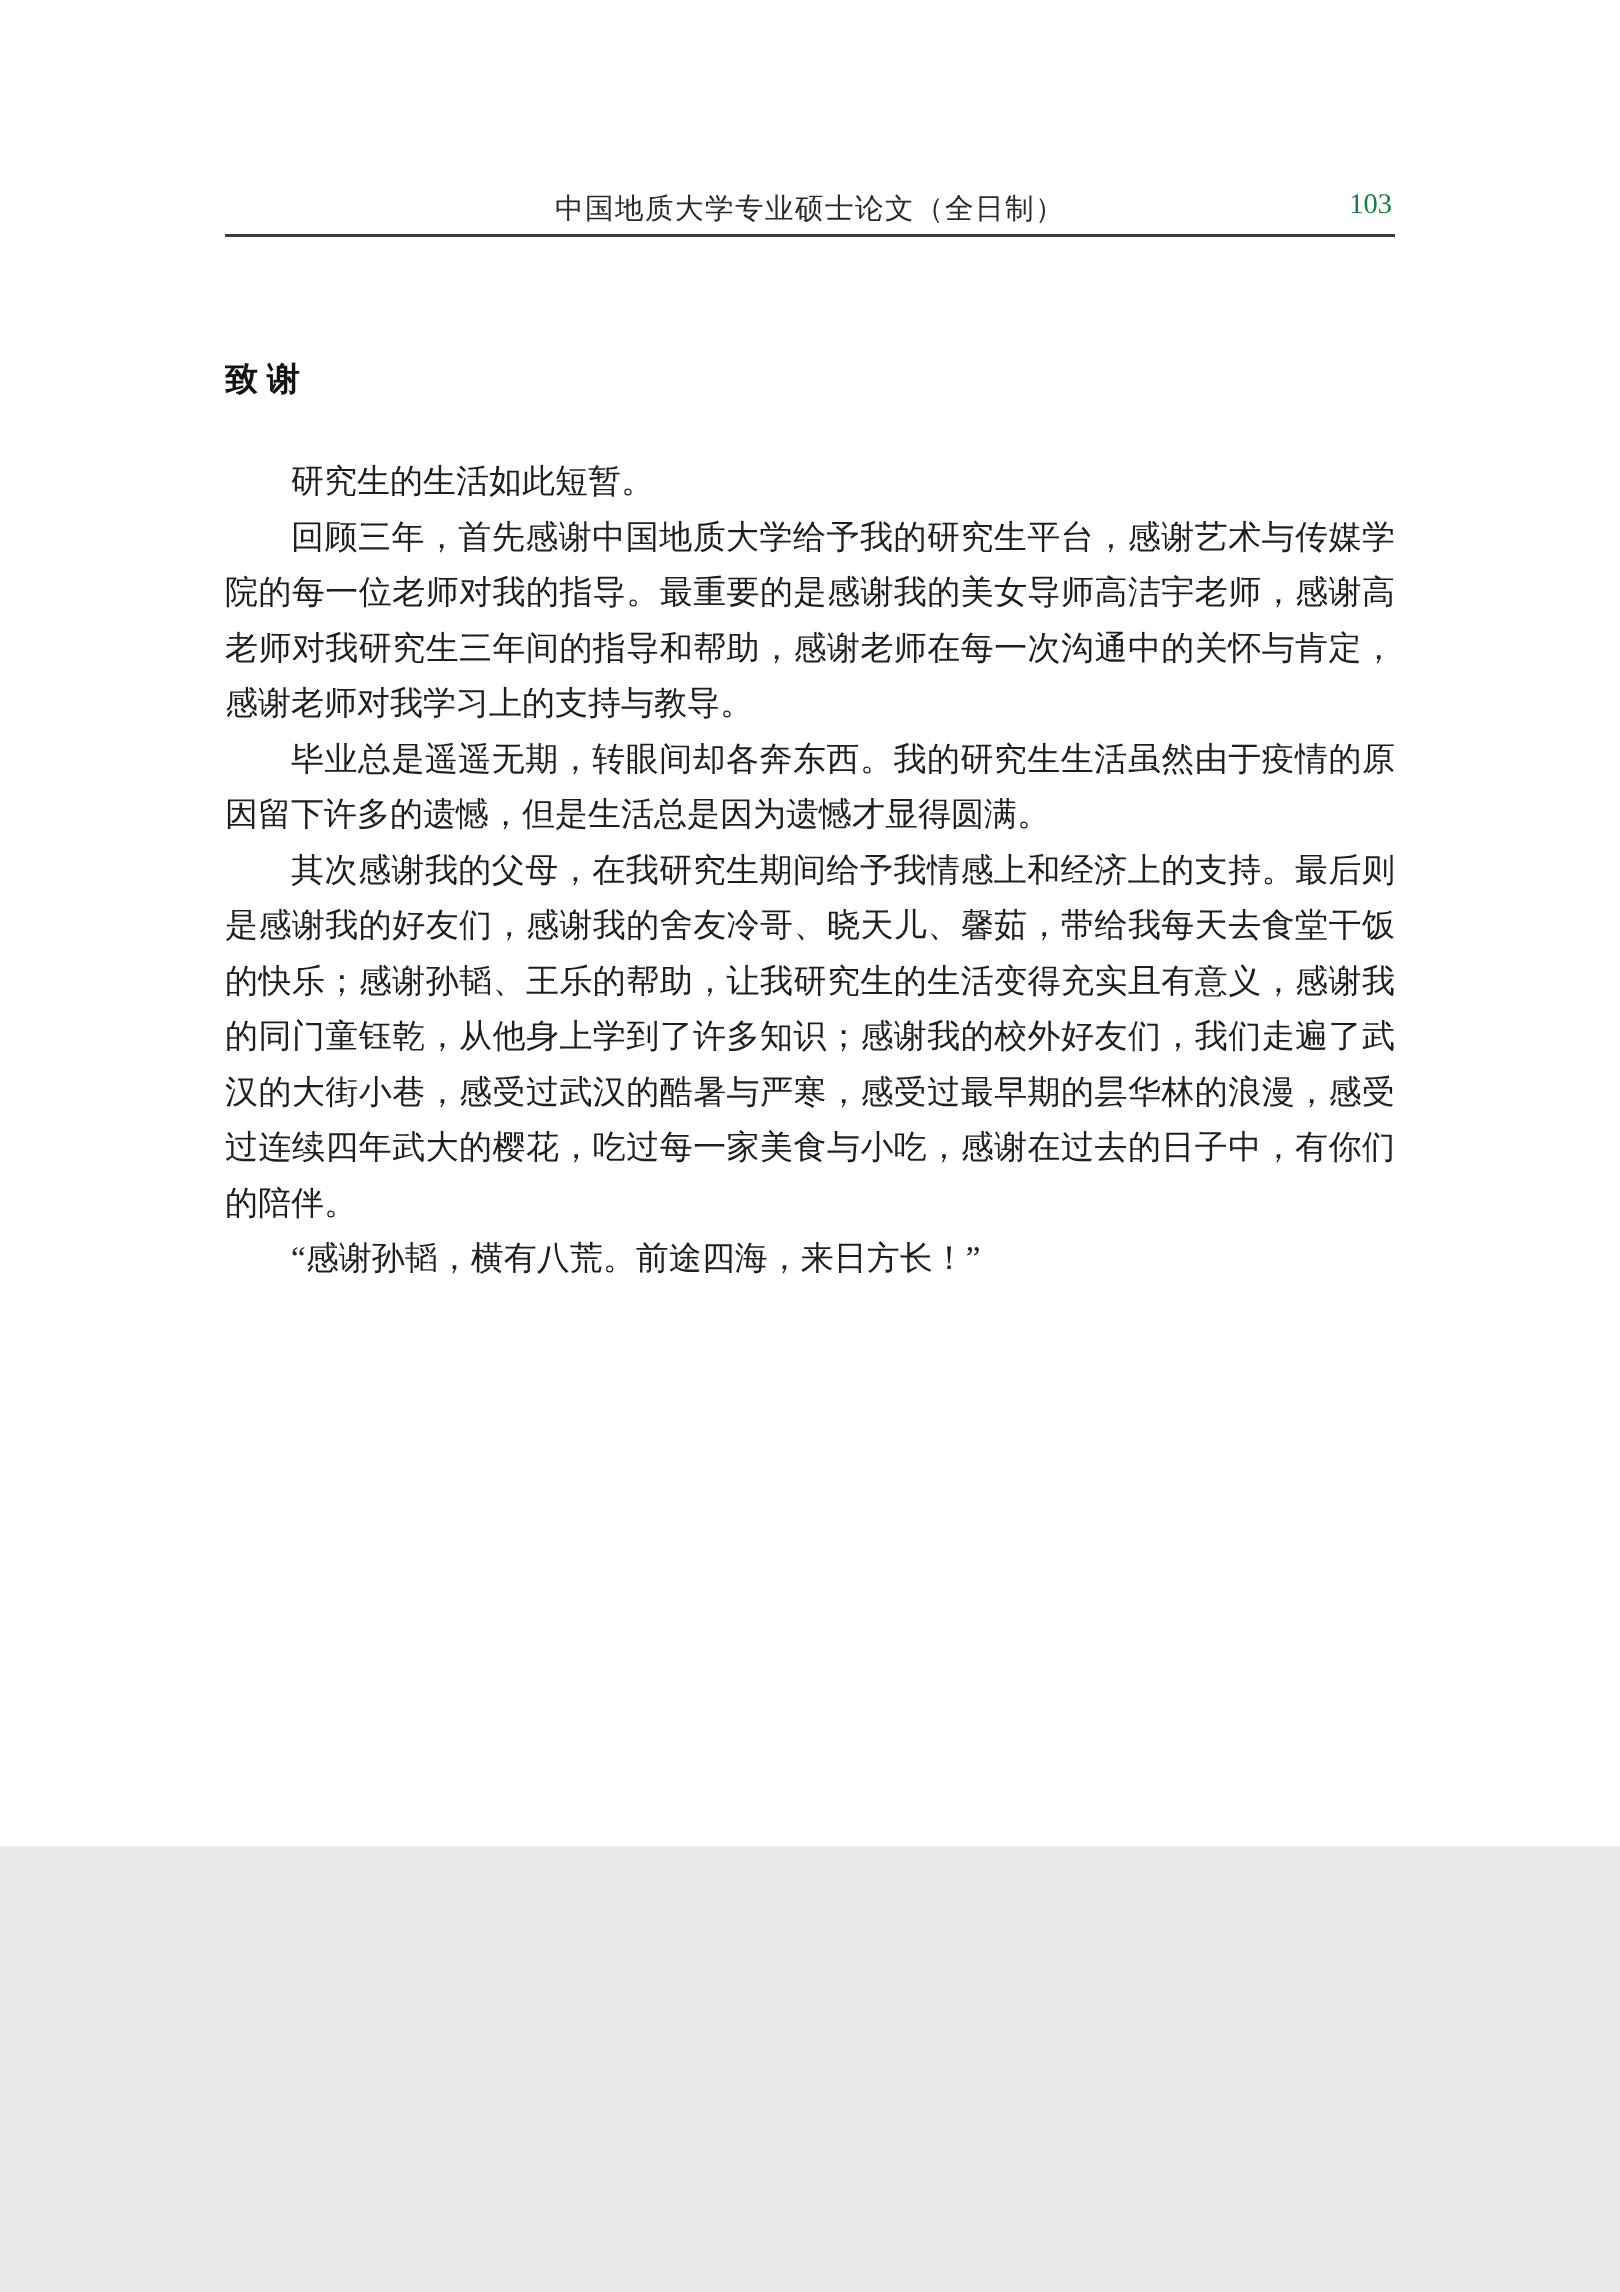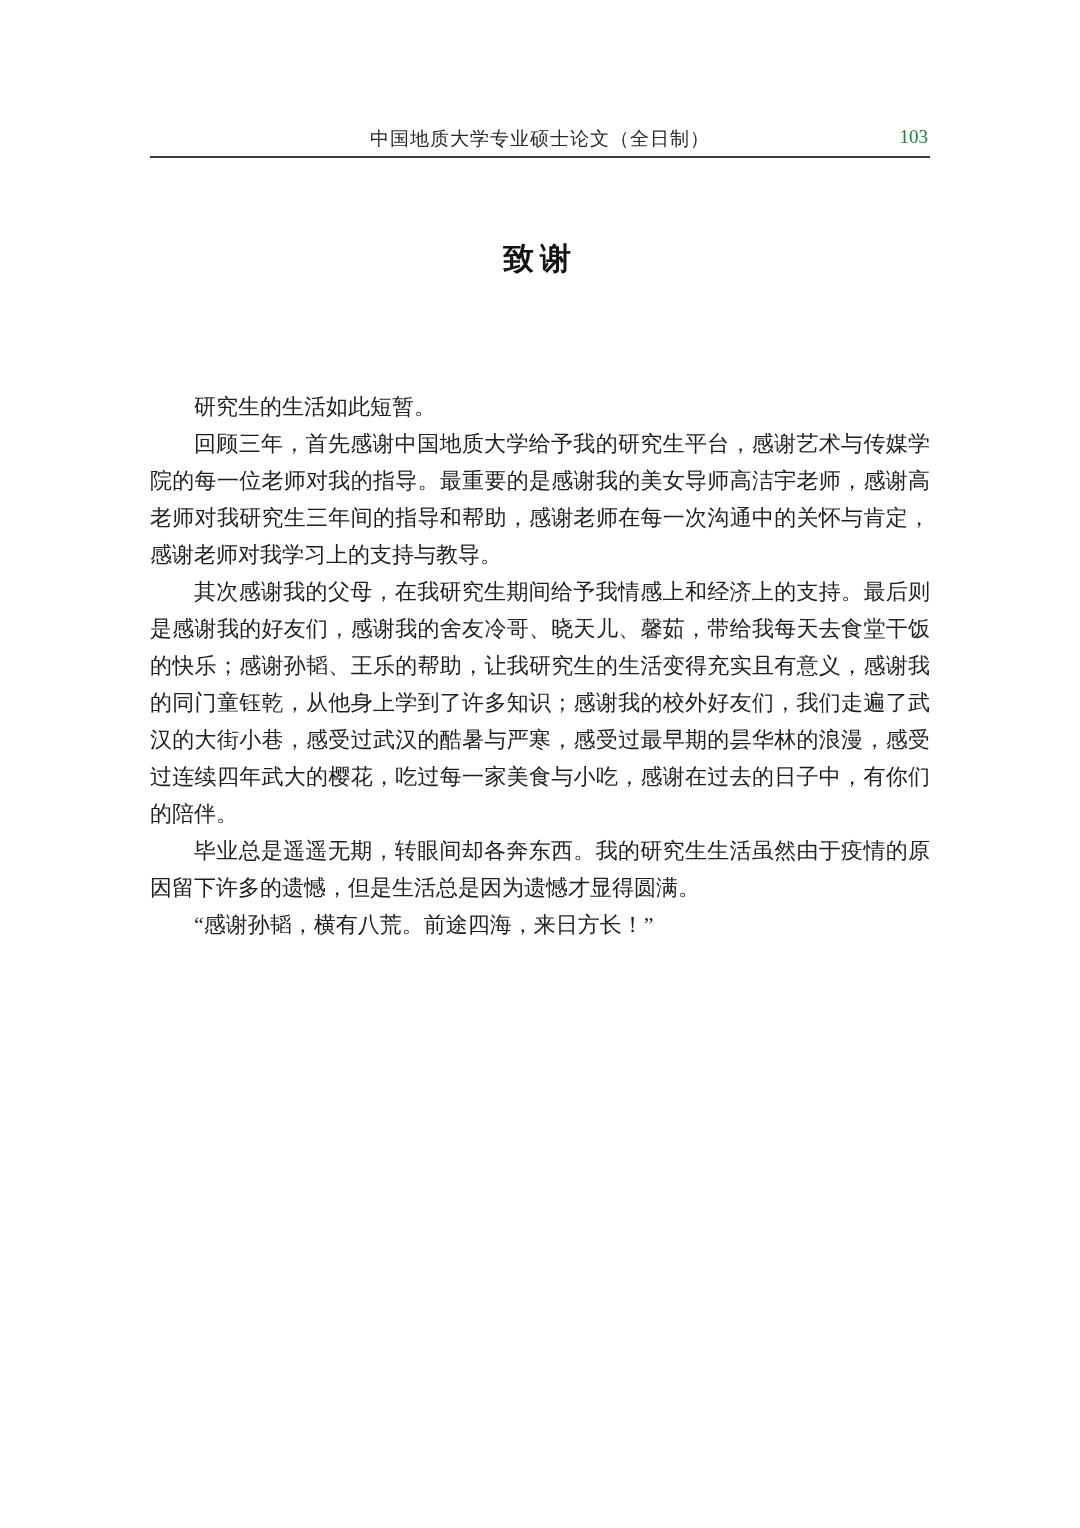--- a/index.html
+++ b/index.html
@@ -3,21 +3,21 @@
 <meta charset="utf-8">
 <style>
   html, body {
     margin: 0;
     padding: 0;
     background: #e9e9e9;
   }
   .page {
     position: relative;
     width: 1080px;
-    height: 1528px;
+    height: 1231px;
     margin: 0 auto;
     background: #ffffff;
     font-family: "Liberation Serif", "DejaVu Serif", serif;
     color: #1e1e1e;
     overflow: hidden;
   }
   .page-inner {
     position: absolute;
     left: 150px;
     right: 150px;
@@ -47,29 +47,29 @@
     color: #15803d;
   }
   .header-rule {
     border: none;
     border-top: 2px solid #3a3a3a;
     margin: 0;
     height: 0;
   }
   .doc-title {
     margin-top: 80px;
-    text-align: center;
-    font-size: 31px;
+    text-align: left;
+    font-size: 22px;
     font-weight: bold;
     letter-spacing: 6px;
     color: #141414;
     font-family: "Liberation Sans", "DejaVu Sans", sans-serif;
   }
   .doc-body {
-    margin-top: 108px;
+    margin-top: 34px;
     font-size: 22px;
     line-height: 37px;
     text-align: justify;
   }
   .doc-body p {
     margin: 0;
     padding: 0;
     text-indent: 2em;
     word-break: break-all;
   }
@@ -85,19 +85,19 @@
       <div class="page-number">103</div>
     </div>
 
     <hr class="header-rule">
 
     <div class="doc-title">致谢</div>
 
     <div class="doc-body">
       <p>研究生的生活如此短暂。</p>
       <p>回顾三年，首先感谢中国地质大学给予我的研究生平台，感谢艺术与传媒学院的每一位老师对我的指导。最重要的是感谢我的美女导师高洁宇老师，感谢高老师对我研究生三年间的指导和帮助，感谢老师在每一次沟通中的关怀与肯定，感谢老师对我学习上的支持与教导。</p>
+      <p>毕业总是遥遥无期，转眼间却各奔东西。我的研究生生活虽然由于疫情的原因留下许多的遗憾，但是生活总是因为遗憾才显得圆满。</p>
       <p>其次感谢我的父母，在我研究生期间给予我情感上和经济上的支持。最后则是感谢我的好友们，感谢我的舍友冷哥、晓天儿、馨茹，带给我每天去食堂干饭的快乐；感谢孙韬、王乐的帮助，让我研究生的生活变得充实且有意义，感谢我的同门童钰乾，从他身上学到了许多知识；感谢我的校外好友们，我们走遍了武汉的大街小巷，感受过武汉的酷暑与严寒，感受过最早期的昙华林的浪漫，感受过连续四年武大的樱花，吃过每一家美食与小吃，感谢在过去的日子中，有你们的陪伴。</p>
-      <p>毕业总是遥遥无期，转眼间却各奔东西。我的研究生生活虽然由于疫情的原因留下许多的遗憾，但是生活总是因为遗憾才显得圆满。</p>
       <p>“感谢孙韬，横有八荒。前途四海，来日方长！”</p>
     </div>
 
   </div>
 </div>
 
 </body></html>

